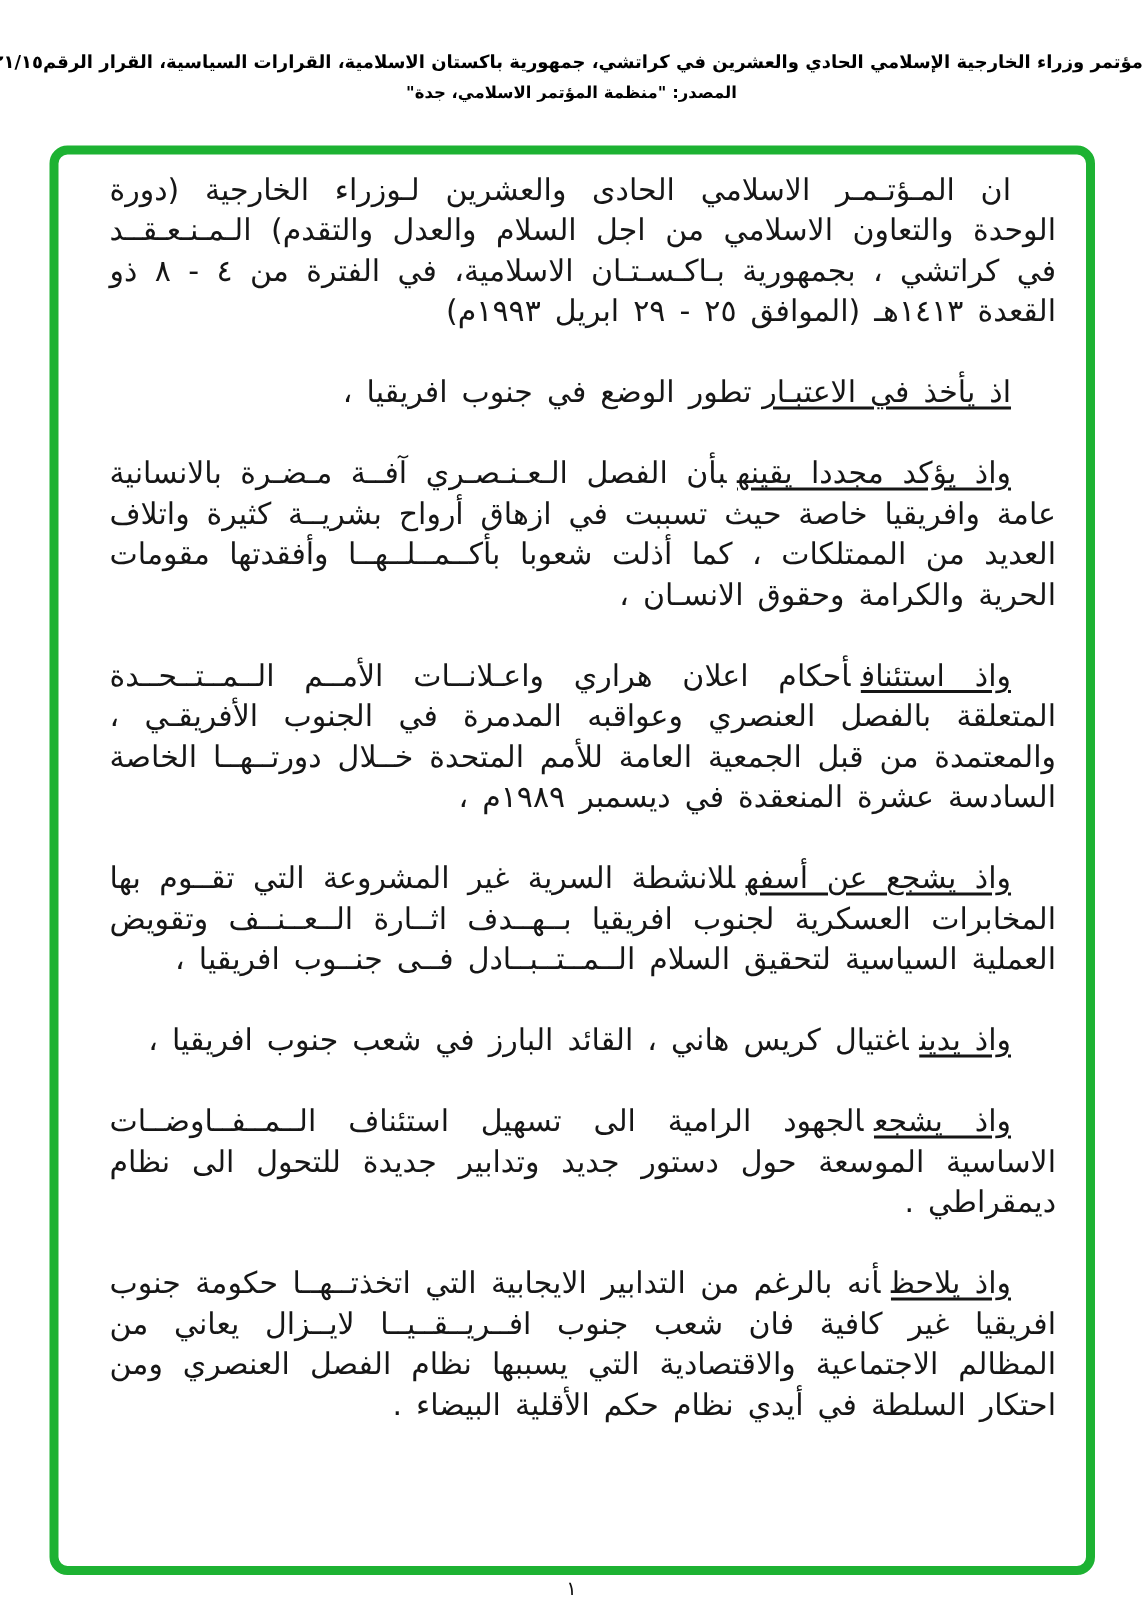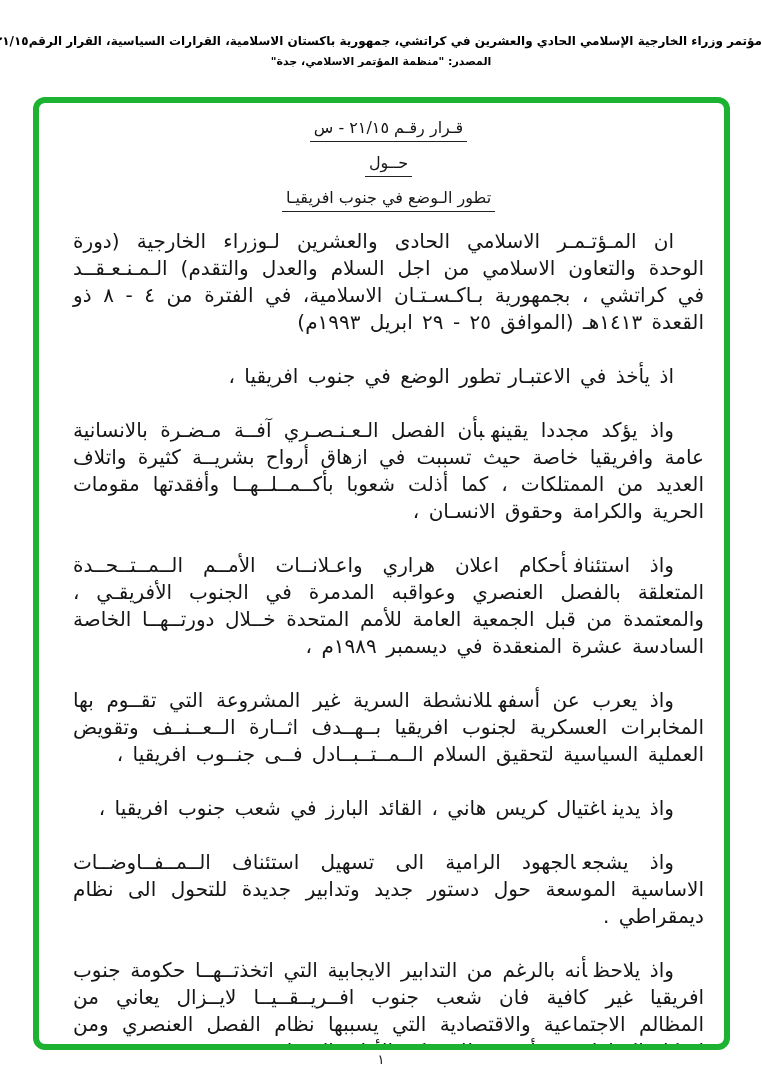--- a/index.html
+++ b/index.html
@@ -77,20 +77,21 @@
     line-height: 27px;
     text-align: justify;
     word-spacing: 3px;
     color: #161616;
   }
   .para {
     margin: 0 0 27px 0;
     text-indent: 30px;
   }
   .lead {
+    text-decoration: underline;
     text-underline-offset: 3px;
   }
   .lead:not(:empty) {
     margin-left: 7px; 
   }
   .lead:empty { display: none; }
 
   
   .page-number {
     position: absolute;
@@ -107,41 +108,36 @@
 
 <main>
 
   <header class="doc-header">
     <div class="hdr-line1">مؤتمر وزراء الخارجية الإسلامي الحادي والعشرين في كراتشي، جمهورية باكستان الاسلامية، القرارات السياسية، القرار الرقم٢١/١٥-س</div>
     <div class="hdr-line2">المصدر: "منظمة المؤتمر الاسلامي، جدة"</div>
   </header>
 
   <section class="frame">
 
-    <div class="titles">
-      <div class="title-line">قـرار رقـم ٢١/١٥ - س</div>
-      <div class="title-line">حــول</div>
-      <div class="title-line">تطور الـوضع في جنوب افريقيـا</div>
-    </div>
 
     <div class="paras">
       <p class="para">
         <span>ان المـؤتـمـر الاسلامي الحادى والعشرين لـوزراء الخارجية (دورة الوحدة والتعاون الاسلامي من اجل السلام والعدل والتقدم) الـمـنـعـقــد في كراتشي ، بجمهورية بـاكـسـتـان الاسلامية، في الفترة من ٤ - ٨ ذو القعدة ١٤١٣هـ (الموافق ٢٥ - ٢٩ ابريل ١٩٩٣م)</span>
       </p>
       <p class="para">
         <span class="lead">اذ يأخذ في الاعتبـار</span><span>تطور الوضع في جنوب افريقيا ،</span>
       </p>
       <p class="para">
         <span class="lead">واذ يؤكد مجددا يقينه</span><span>بأن الفصل الـعـنـصـري آفــة مـضـرة بالانسانية عامة وافريقيا خاصة حيث تسببت في ازهاق أرواح بشريــة كثيرة واتلاف العديد من الممتلكات ، كما أذلت شعوبا بأكــمــلــهــا وأفقدتها مقومات الحرية والكرامة وحقوق الانسـان ،</span>
       </p>
       <p class="para">
         <span class="lead">واذ استئناف</span><span>أحكام اعلان هراري واعـلانــات الأمــم الــمــتــحــدة المتعلقة بالفصل العنصري وعواقبه المدمرة في الجنوب الأفريقـي ، والمعتمدة من قبل الجمعية العامة للأمم المتحدة خــلال دورتــهــا الخاصة السادسة عشرة المنعقدة في ديسمبر ١٩٨٩م ،</span>
       </p>
       <p class="para">
-        <span class="lead">واذ يعرب عن أسفه</span><span>للانشطة السرية غير المشروعة التي تقــوم بها المخابرات العسكرية لجنوب افريقيا بــهــدف اثــارة الــعــنــف وتقويض العملية السياسية لتحقيق السلام الــمــتــبــادل فــى جنــوب افريقيا ،</span>
+        <span class="lead">واذ يشجع عن أسفه</span><span>للانشطة السرية غير المشروعة التي تقــوم بها المخابرات العسكرية لجنوب افريقيا بــهــدف اثــارة الــعــنــف وتقويض العملية السياسية لتحقيق السلام الــمــتــبــادل فــى جنــوب افريقيا ،</span>
       </p>
       <p class="para">
         <span class="lead">واذ يدين</span><span>اغتيال كريس هاني ، القائد البارز في شعب جنوب افريقيا ،</span>
       </p>
       <p class="para">
         <span class="lead">واذ يشجع</span><span>الجهود الرامية الى تسهيل استئناف الــمــفــاوضــات الاساسية الموسعة حول دستور جديد وتدابير جديدة للتحول الى نظام ديمقراطي .</span>
       </p>
       <p class="para">
         <span class="lead">واذ يلاحظ</span><span>أنه بالرغم من التدابير الايجابية التي اتخذتــهــا حكومة جنوب افريقيا غير كافية فان شعب جنوب افــريــقــيــا لايــزال يعاني من المظالم الاجتماعية والاقتصادية التي يسببها نظام الفصل العنصري ومن احتكار السلطة في أيدي نظام حكم الأقلية البيضاء .</span>
       </p>

